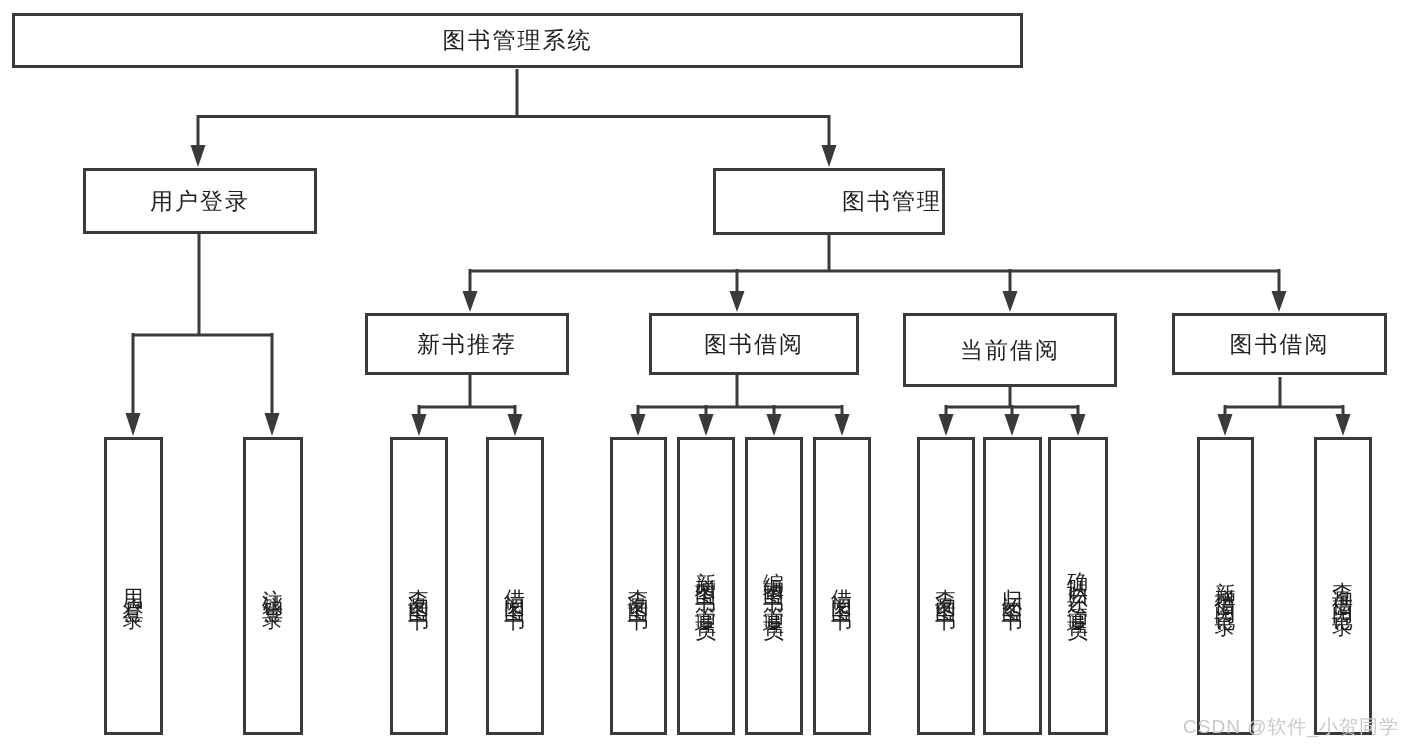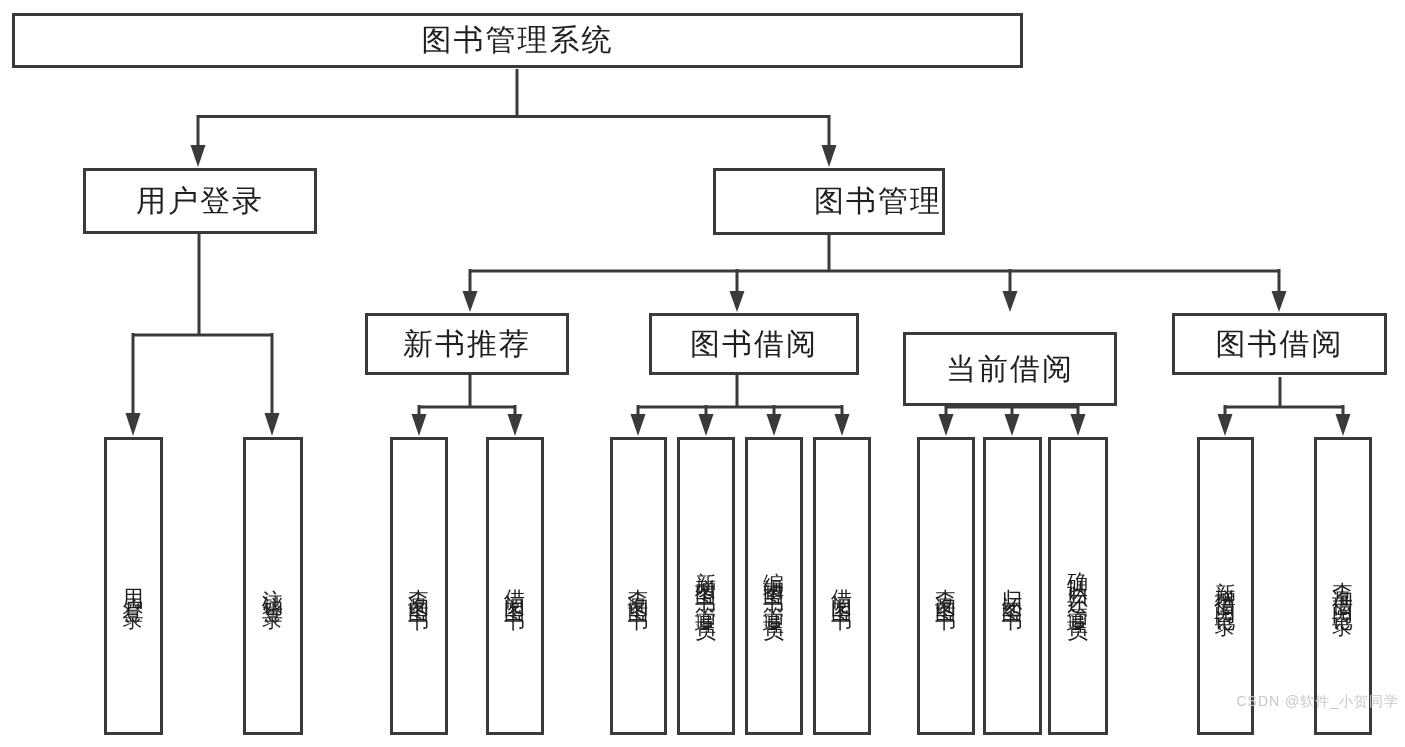--- a/index.html
+++ b/index.html
@@ -22,38 +22,38 @@
   .arrowhead{fill:var(--line);stroke:none;}
   .node{
     position:absolute;
     box-sizing:border-box;
     border:3px solid var(--line);
     background:var(--bg);
     display:flex;align-items:center;justify-content:center;
     z-index:2;
   }
   .hnode span{
-    font-size:30px;
+    font-size:23px;
     letter-spacing:2px;
     white-space:nowrap;
     color:var(--text);
   }
   .leaf span{
     writing-mode:vertical-rl;
     font-size:21px;
     letter-spacing:7px;
     line-height:1;
     white-space:nowrap;
     color:var(--text);
   }
   #watermark{
     position:absolute;
-    right:6px;top:693px;
+    right:6px;top:714px;
     z-index:5;
-    font-size:14px;
+    font-size:19px;
     letter-spacing:1px;
     color:var(--wm);
     white-space:nowrap;
   }
 </style>
 </head>
 <body>
 
 <div id="canvas">
 
@@ -103,21 +103,21 @@
   <div class="node hnode" style="left:713px;top:168px;width:232px;height:67px;justify-content:flex-end;">
     <span>图书管理</span>
   </div>
 
   <div class="node hnode" style="left:365px;top:313px;width:204px;height:62px;">
     <span>新书推荐</span>
   </div>
   <div class="node hnode" style="left:632px;top:313px;width:210px;height:62px;margin-left:17px;">
     <span>图书借阅</span>
   </div>
-  <div class="node hnode" style="left:903px;top:313px;width:214px;height:74px;margin-top:19px;">
+  <div class="node hnode" style="left:903px;top:313px;width:214px;height:74px;">
     <span>当前借阅</span>
   </div>
   <div class="node hnode" style="left:1172px;top:313px;width:215px;height:62px;">
     <span>图书借阅</span>
   </div>
 
   <div class="node leaf" style="left:104px;top:437px;width:59px;height:298px;">
     <span>用户登录</span>
   </div>
   <div class="node leaf" style="left:243px;top:437px;width:60px;height:298px;">

